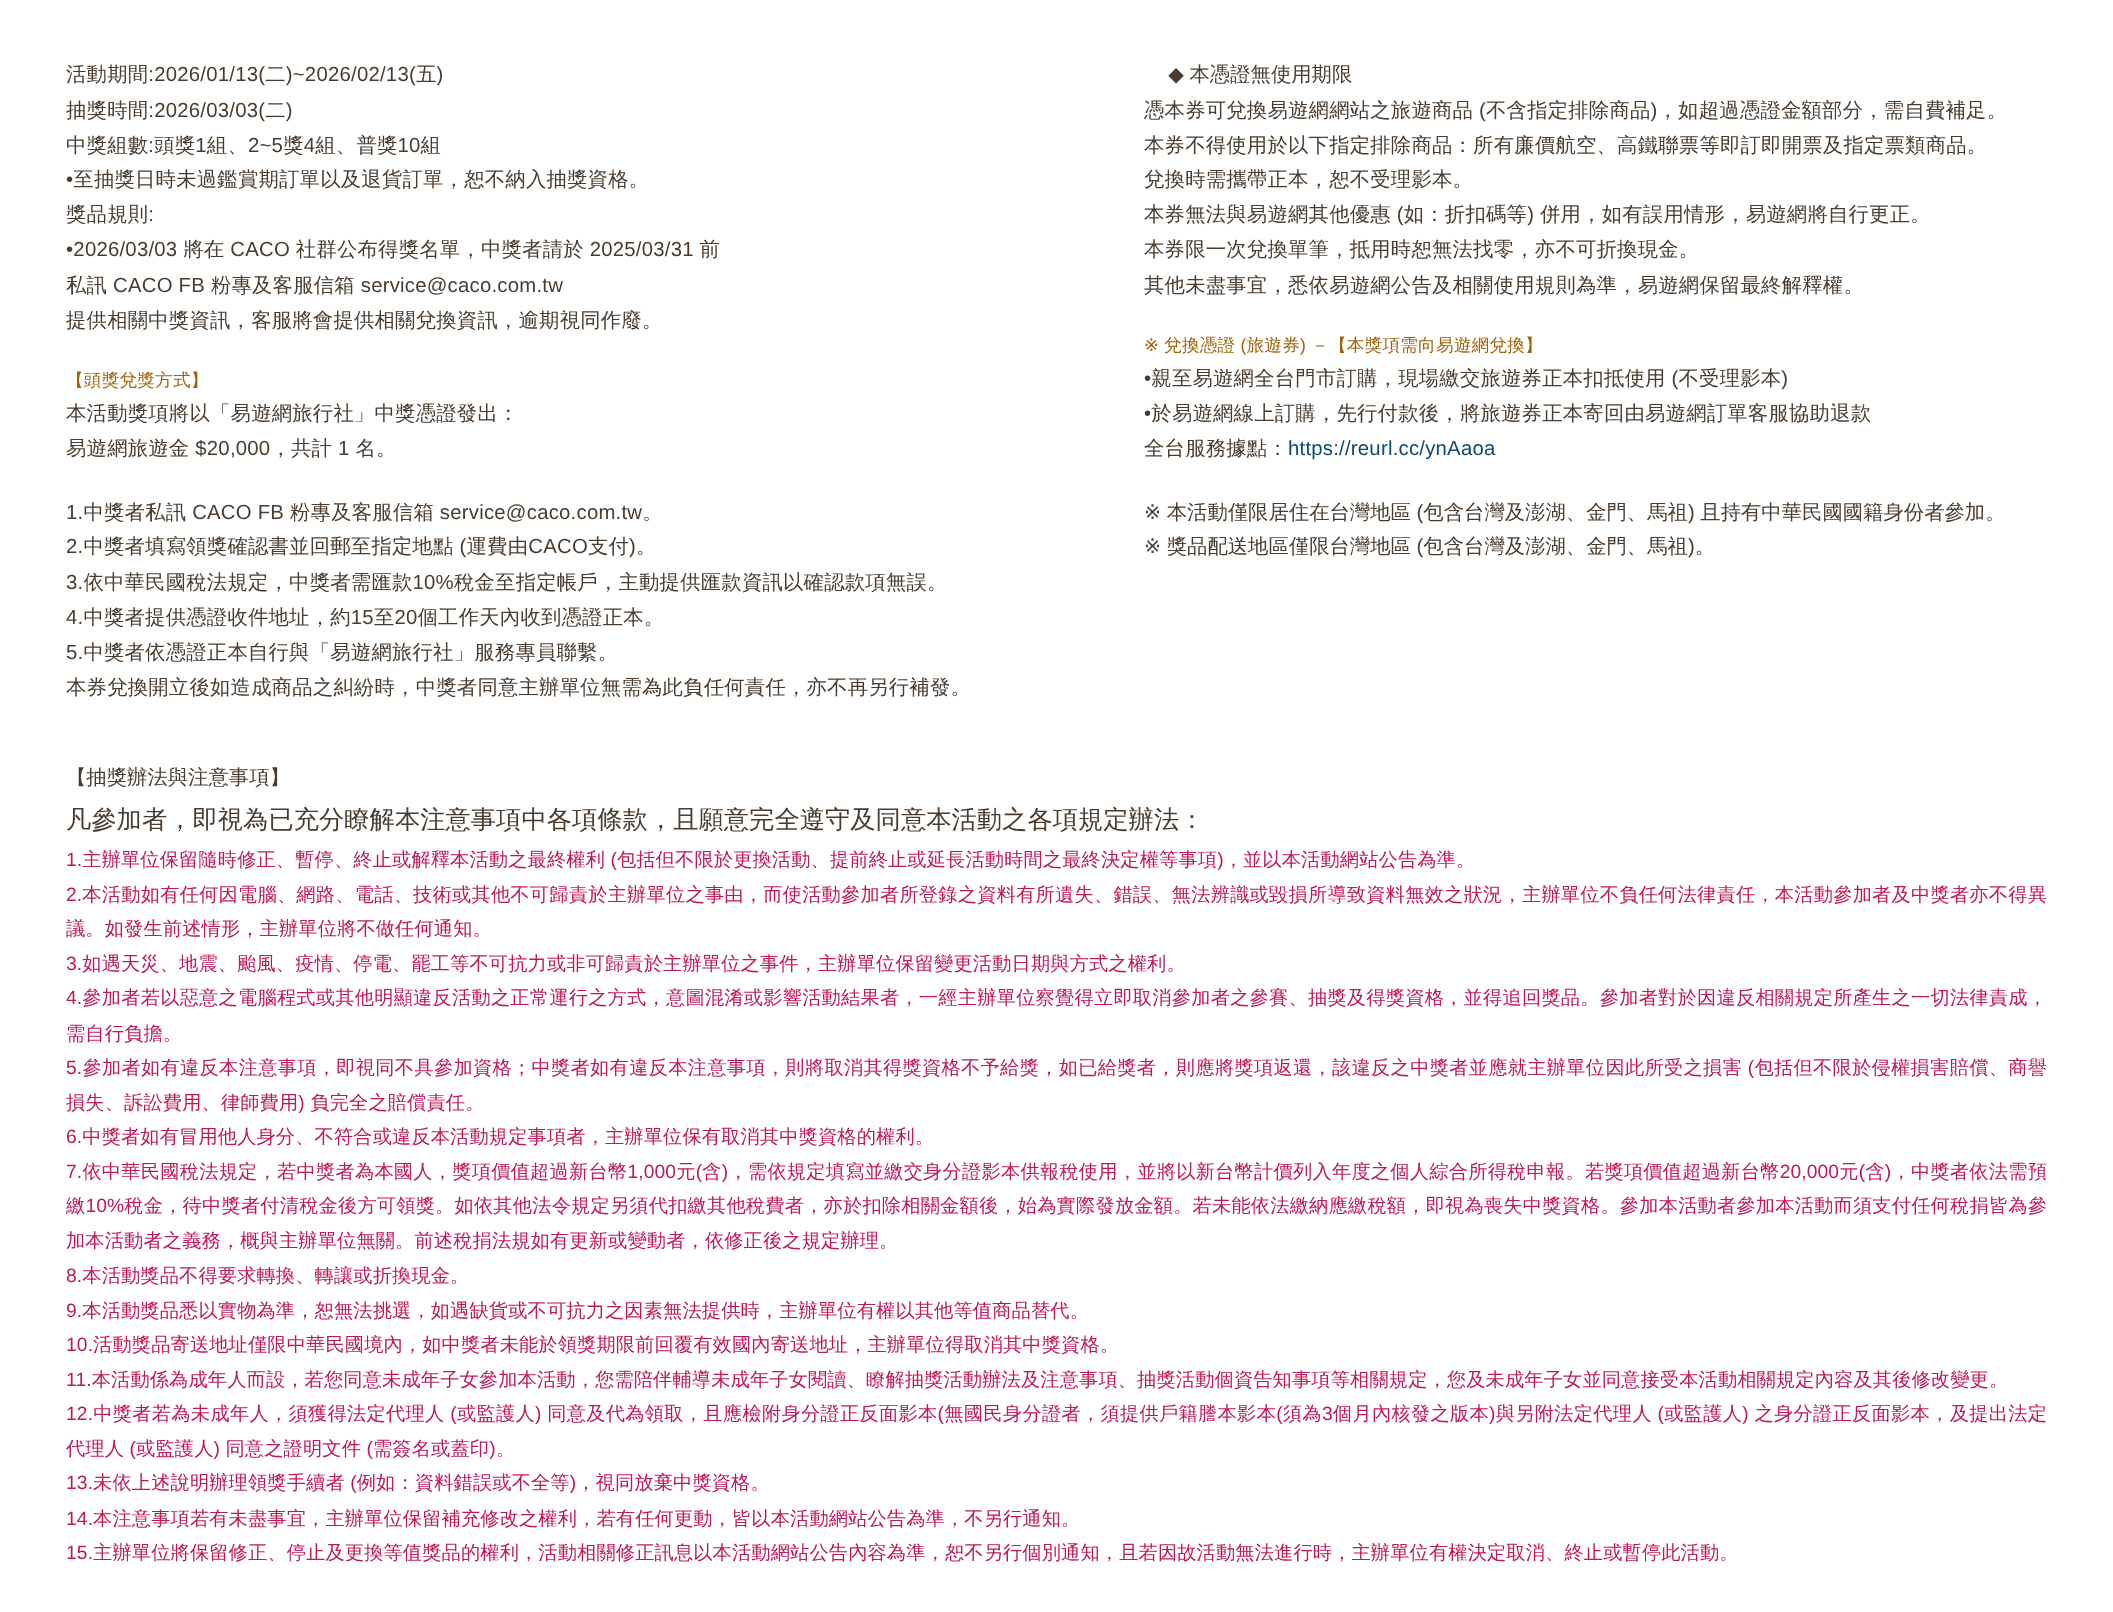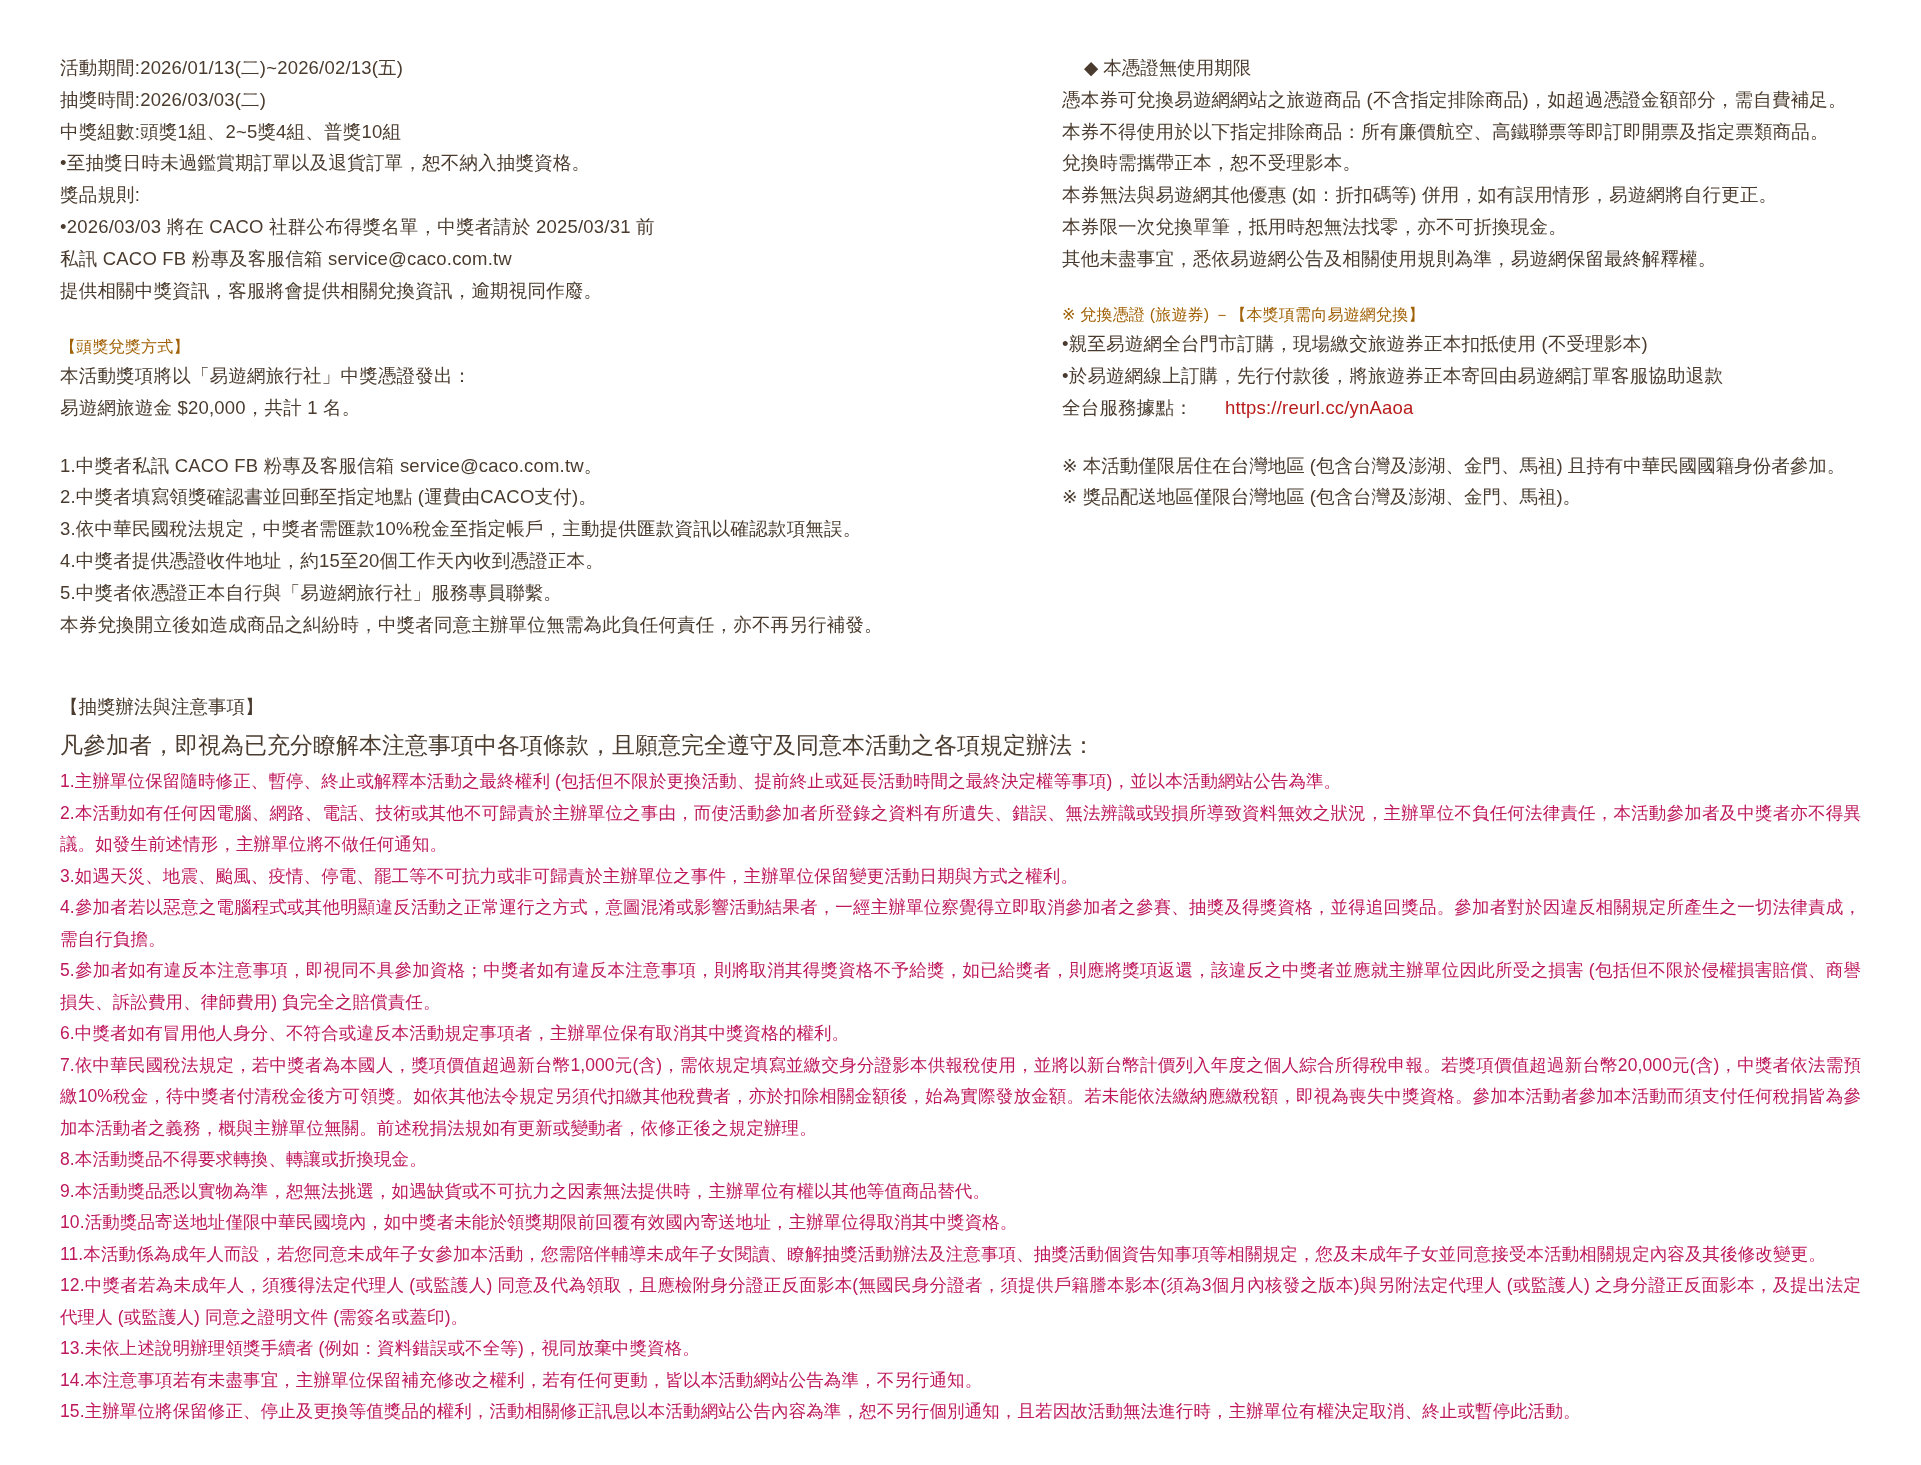--- a/index.html
+++ b/index.html
@@ -17,21 +17,21 @@
   .page {
     position: relative;
     width: 1921px;
     min-height: 1465px;
     box-sizing: border-box;
     padding: 52px 60px 30px 60px;
   }
   .cols {
     display: flex;
     align-items: flex-start;
-    gap: 72px;
+    gap: 50px;
   }
   .col-left { width: 930px; flex: 0 0 930px; }
   .col-right { width: 880px; flex: 0 0 880px; }
 
   .line {
     font-size: 18.5px;
     line-height: 1.72;
     color: #4a3b2e;
     letter-spacing: 0.2px;
     white-space: pre-wrap;
@@ -72,21 +72,21 @@
   .intro {
     font-size: 23px;
     line-height: 1.85;
     color: #4a3b2e;
   }
   .right-note {
     font-size: 18.5px;
     line-height: 1.72;
     color: #4a3b2e;
   }
-  .url { color: #b91c1c; text-decoration: none; margin-left: 32px; }
+  .url { color: #0c4a6e; text-decoration: none; }
 </style>
 </head>
 <body>
 
 <div class="page">
 
   <div class="cols">
 
     <div class="col-left">
 

